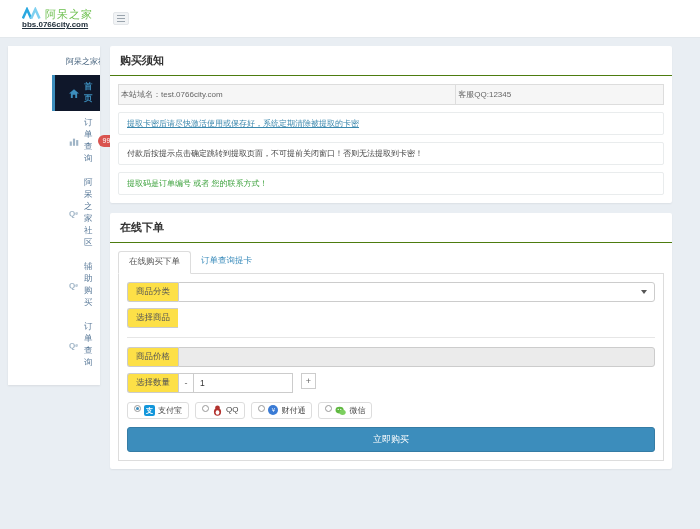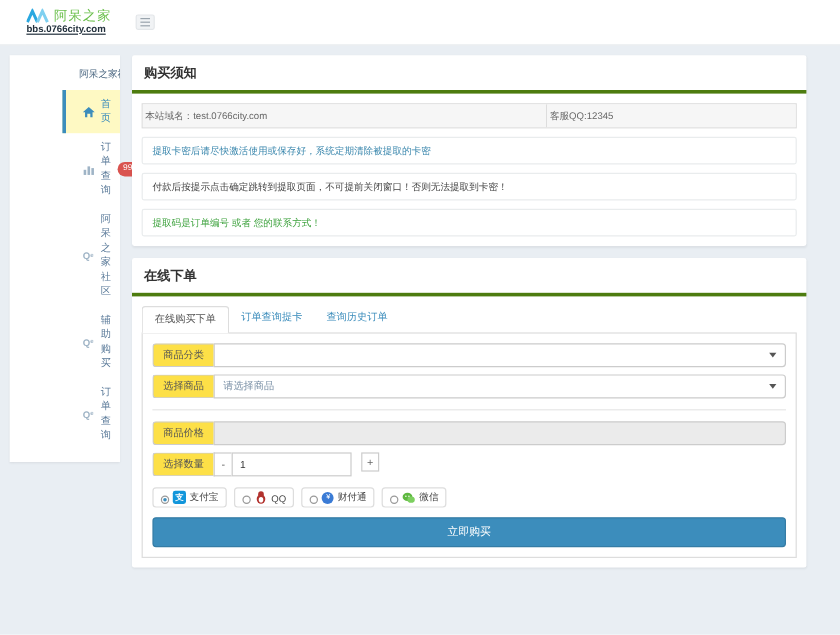--- a/index.html
+++ b/index.html
@@ -16,39 +16,39 @@
   .hamburger { margin-left:20px; background:#f1f3f5; border:1px solid #e3e6e9; border-radius:2px; width:16px; height:13px; display:flex; flex-direction:column; justify-content:center; gap:2px; padding:0 3px; cursor:pointer; }
   .hamburger i { display:block; height:1px; background:#9aa4ad; }
 
   
   .content { display:flex; align-items:flex-start; padding:8px 28px 0 8px; gap:10px; }
 
   
   .sidebar { width:92px; background:#fff; box-shadow:0 1px 2px rgba(0,0,0,.08); padding-bottom:10px;padding-left:44px; }
   .side-title { font-size:8px; color:#44617c; padding:10px 6px 8px 14px; white-space:nowrap; overflow:hidden; }
   .side-item { display:flex; align-items:center; gap:5px; padding:6px 6px 6px 13px; font-size:8.5px; color:#5a7a99; cursor:pointer; border-left:3px solid transparent; }
-  .side-item.active { background:#fef9c3; border-left-color:#3c8dbc; color:#3c8dbc; font-weight:normal; }
+  .side-item.active { background:#0f172a; border-left-color:#3c8dbc; color:#3c8dbc; font-weight:bold; }
   .side-icon { width:11px; height:10px; display:inline-flex; align-items:center; justify-content:center; flex:0 0 auto; }
   .q-glyph { font-size:8px; color:#9fb4c6; font-weight:bold; }
   .q-glyph sub { font-size:5px; }
   .badge { margin-left:auto; background:#d9534f; color:#fff; font-size:7px; padding:1px 5px; border-radius:8px; line-height:1.3; }
 
   
   .main { flex:1; min-width:0; }
   .panel { background:#fff; border-radius:2px; box-shadow:0 1px 2px rgba(0,0,0,.06); margin-bottom:10px; }
-  .panel-head { padding:7px 10px; font-size:11px; font-weight:bold; color:#333; border-bottom:3px solid #4d7c0f;font-family:Liberation Mono, monospace; }
+  .panel-head { padding:7px 10px; font-size:11px; font-weight:bold; color:#333; border-bottom:1px solid #4d7c0f;font-family:Liberation Mono, monospace; }
   .panel-body { padding:8px; }
 
   
   .info-table { display:flex; border:1px solid #ddd; }
   .info-cell { background:#f6f6f6; text-align:left; font-size:8px; color:#666; padding:4px 2px; }
   .info-cell.domain { width:62%; border-right:1px solid #ddd; }
   .info-cell.qq { width:38%; }
   .notice-row { border:1px solid #e9eced; border-radius:2px; margin-top:7px; padding:5px 8px; font-size:8px; background:#fff; }
-  .n-blue { color:#3a87ad; }
+  .n-blue { color:#3a87ad;text-decoration:underline; }
   .n-dark { color:#444; }
   .n-green { color:#3fa33f; }
 
   
   .tabs { display:flex; margin-bottom:-1px; position:relative; z-index:2; }
   .tab { padding:4px 10px 5px; font-size:8.5px; color:#3c8dbc; cursor:pointer; }
   .tab.active { background:#fff; border:1px solid #ddd; border-bottom:1px solid #fff; border-radius:3px 3px 0 0; color:#555; }
   .tab-panel { border:1px solid #ddd; padding:8px; position:relative; z-index:1; background:#fff; }
 
   .frow { display:flex; margin-bottom:6px; font-size:8.5px; }
@@ -61,21 +61,21 @@
   .divider { border:0; border-top:1px solid #e6e6e6; margin:9px 0; }
   input.text-input { flex:1; border:1px solid #ccc; border-radius:0 3px 3px 0; padding:3px 7px; font-size:8.5px; font-family:"Liberation Sans", sans-serif; color:#333; outline:none; }
   input.text-input::placeholder { color:#b9bfc6; }
 
   .qty-btn { border:1px solid #ccc; background:#fff; width:15px; text-align:center; color:#666; font-size:9px; display:flex; align-items:center; justify-content:center; cursor:pointer; }
   .qty-btn.minus { border-right:0; }
   .qty-input { width:100px; border:1px solid #ccc; padding:3px 6px; font-size:8.5px; font-family:"Liberation Sans", sans-serif; color:#333; outline:none; }
   .qty-btn.plus { margin-left:8px; border:1px solid #ccc; width:15px; height:16px; }
 
   .pay-row { display:flex; gap:6px; margin:9px 0 8px; }
-  .pay-opt { display:flex; align-items:flex-end; gap:3px; border:1px solid #ddd; border-radius:3px; background:#fff; padding:2px 6px; font-size:8px; color:#444; cursor:pointer; }
+  .pay-opt { display:flex; align-items:flex-start; gap:3px; border:1px solid #ddd; border-radius:3px; background:#fff; padding:2px 6px; font-size:8px; color:#444; cursor:pointer; }
   .radio { width:7px; height:7px; border:1px solid #999; border-radius:50%; background:#fff; position:relative; flex:0 0 auto; }
   .radio.checked::after { content:""; position:absolute; left:1px; top:1px; width:3px; height:3px; border-radius:50%; background:#3c8dbc; }
   .pay-ico { width:11px; height:11px; display:inline-flex; align-items:center; justify-content:center; flex:0 0 auto; }
   .ico-alipay { background:#1296db; color:#fff; border-radius:2px; font-size:7px; font-weight:bold; width:11px; height:11px; display:flex; align-items:center; justify-content:center; }
   .ico-tenpay { background:#3a7bd5; color:#fff; border-radius:50%; font-size:6px; width:10px; height:10px; display:flex; align-items:center; justify-content:center; }
 
   .buy-btn { display:block; width:100%; background:#3c8dbc; border:1px solid #357ca5; color:#fff; text-align:center; font-size:9px; padding:5px 0; border-radius:3px; cursor:pointer; font-family:"Liberation Sans", sans-serif; }
 </style>
 </head>
 <body>
@@ -156,38 +156,33 @@
           <div class="notice-row n-green">提取码是订单编号 或者 您的联系方式！</div>
         </div>
       </div>
 
       <div class="panel">
         <div class="panel-head">在线下单</div>
         <div class="panel-body">
           <div class="tabs">
             <div class="tab active">在线购买下单</div>
             <div class="tab">订单查询提卡</div>
-            <div class="tab">查询历史订单</div>
           </div>
 
           <div class="tab-panel">
 
             <div class="frow">
               <span class="addon">商品分类</span>
               <div class="field select">
                 <span class="caret"></span>
               </div>
             </div>
 
             <div class="frow">
               <span class="addon">选择商品</span>
-              <div class="field select">
-                <span class="ph">请选择商品</span>
-                <span class="caret"></span>
-              </div>
             </div>
 
             <hr class="divider">
 
             <div class="frow">
               <span class="addon">商品价格</span>
               <div class="field disabled"></div>
             </div>
 
 

